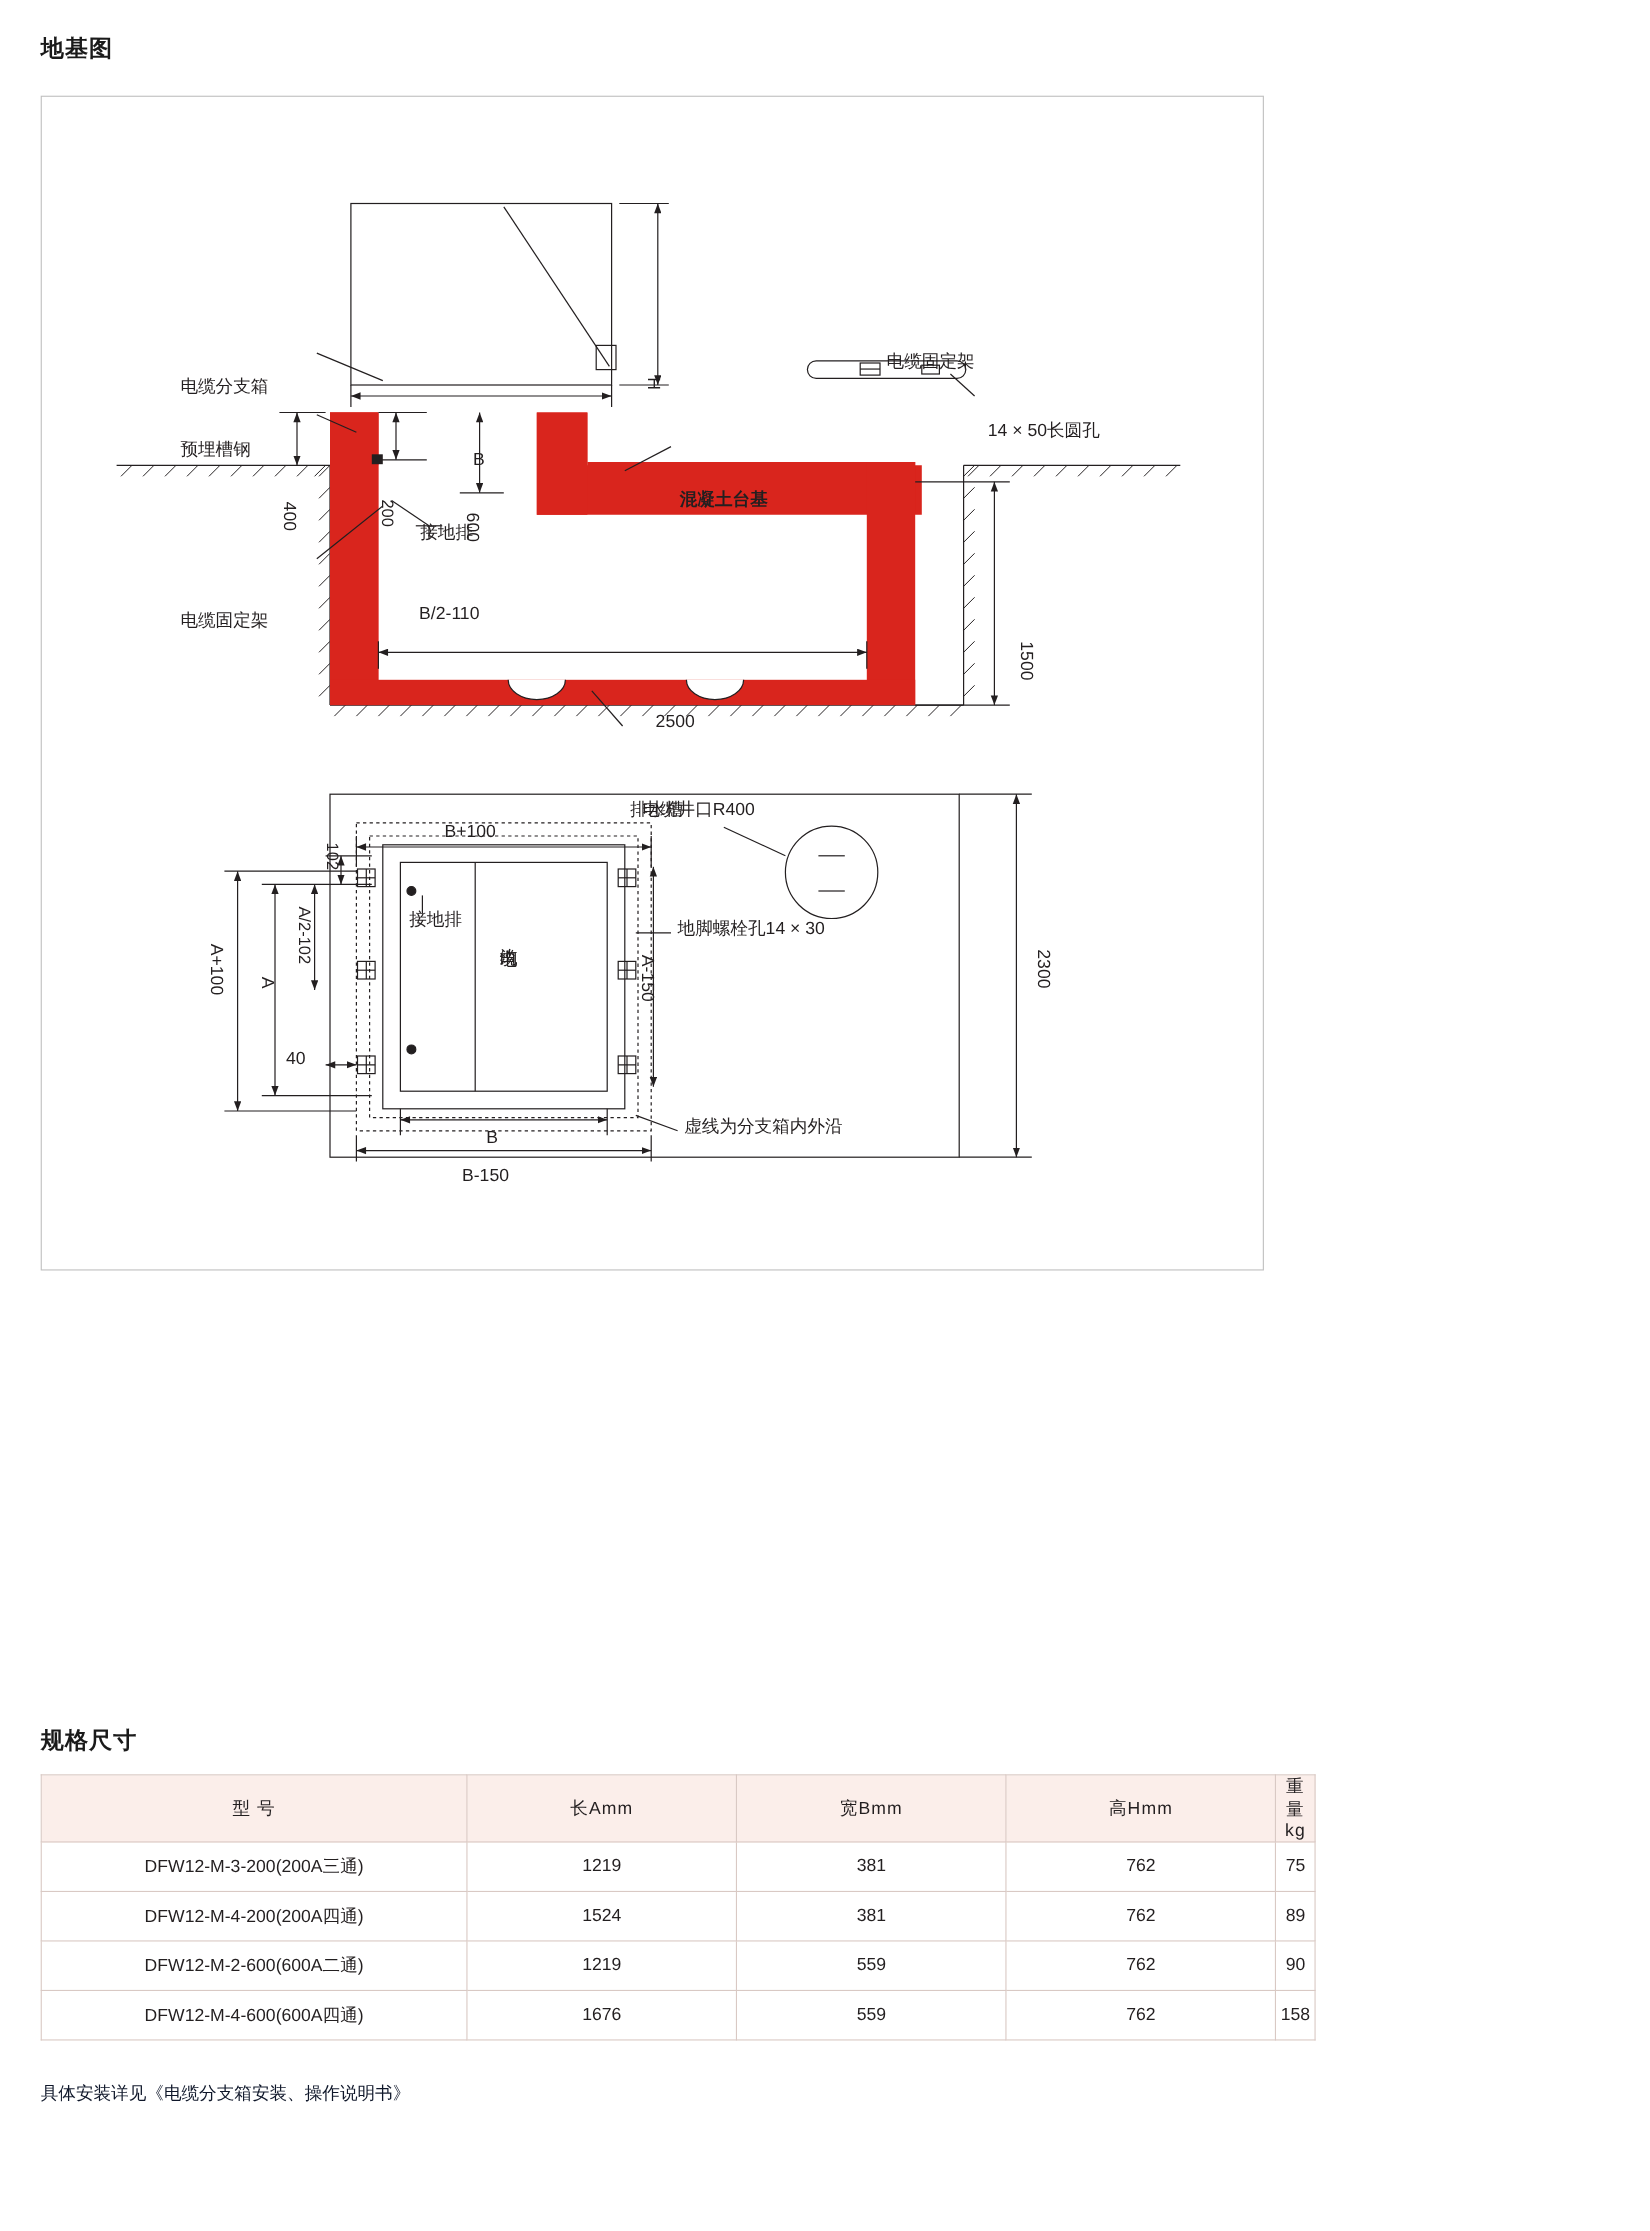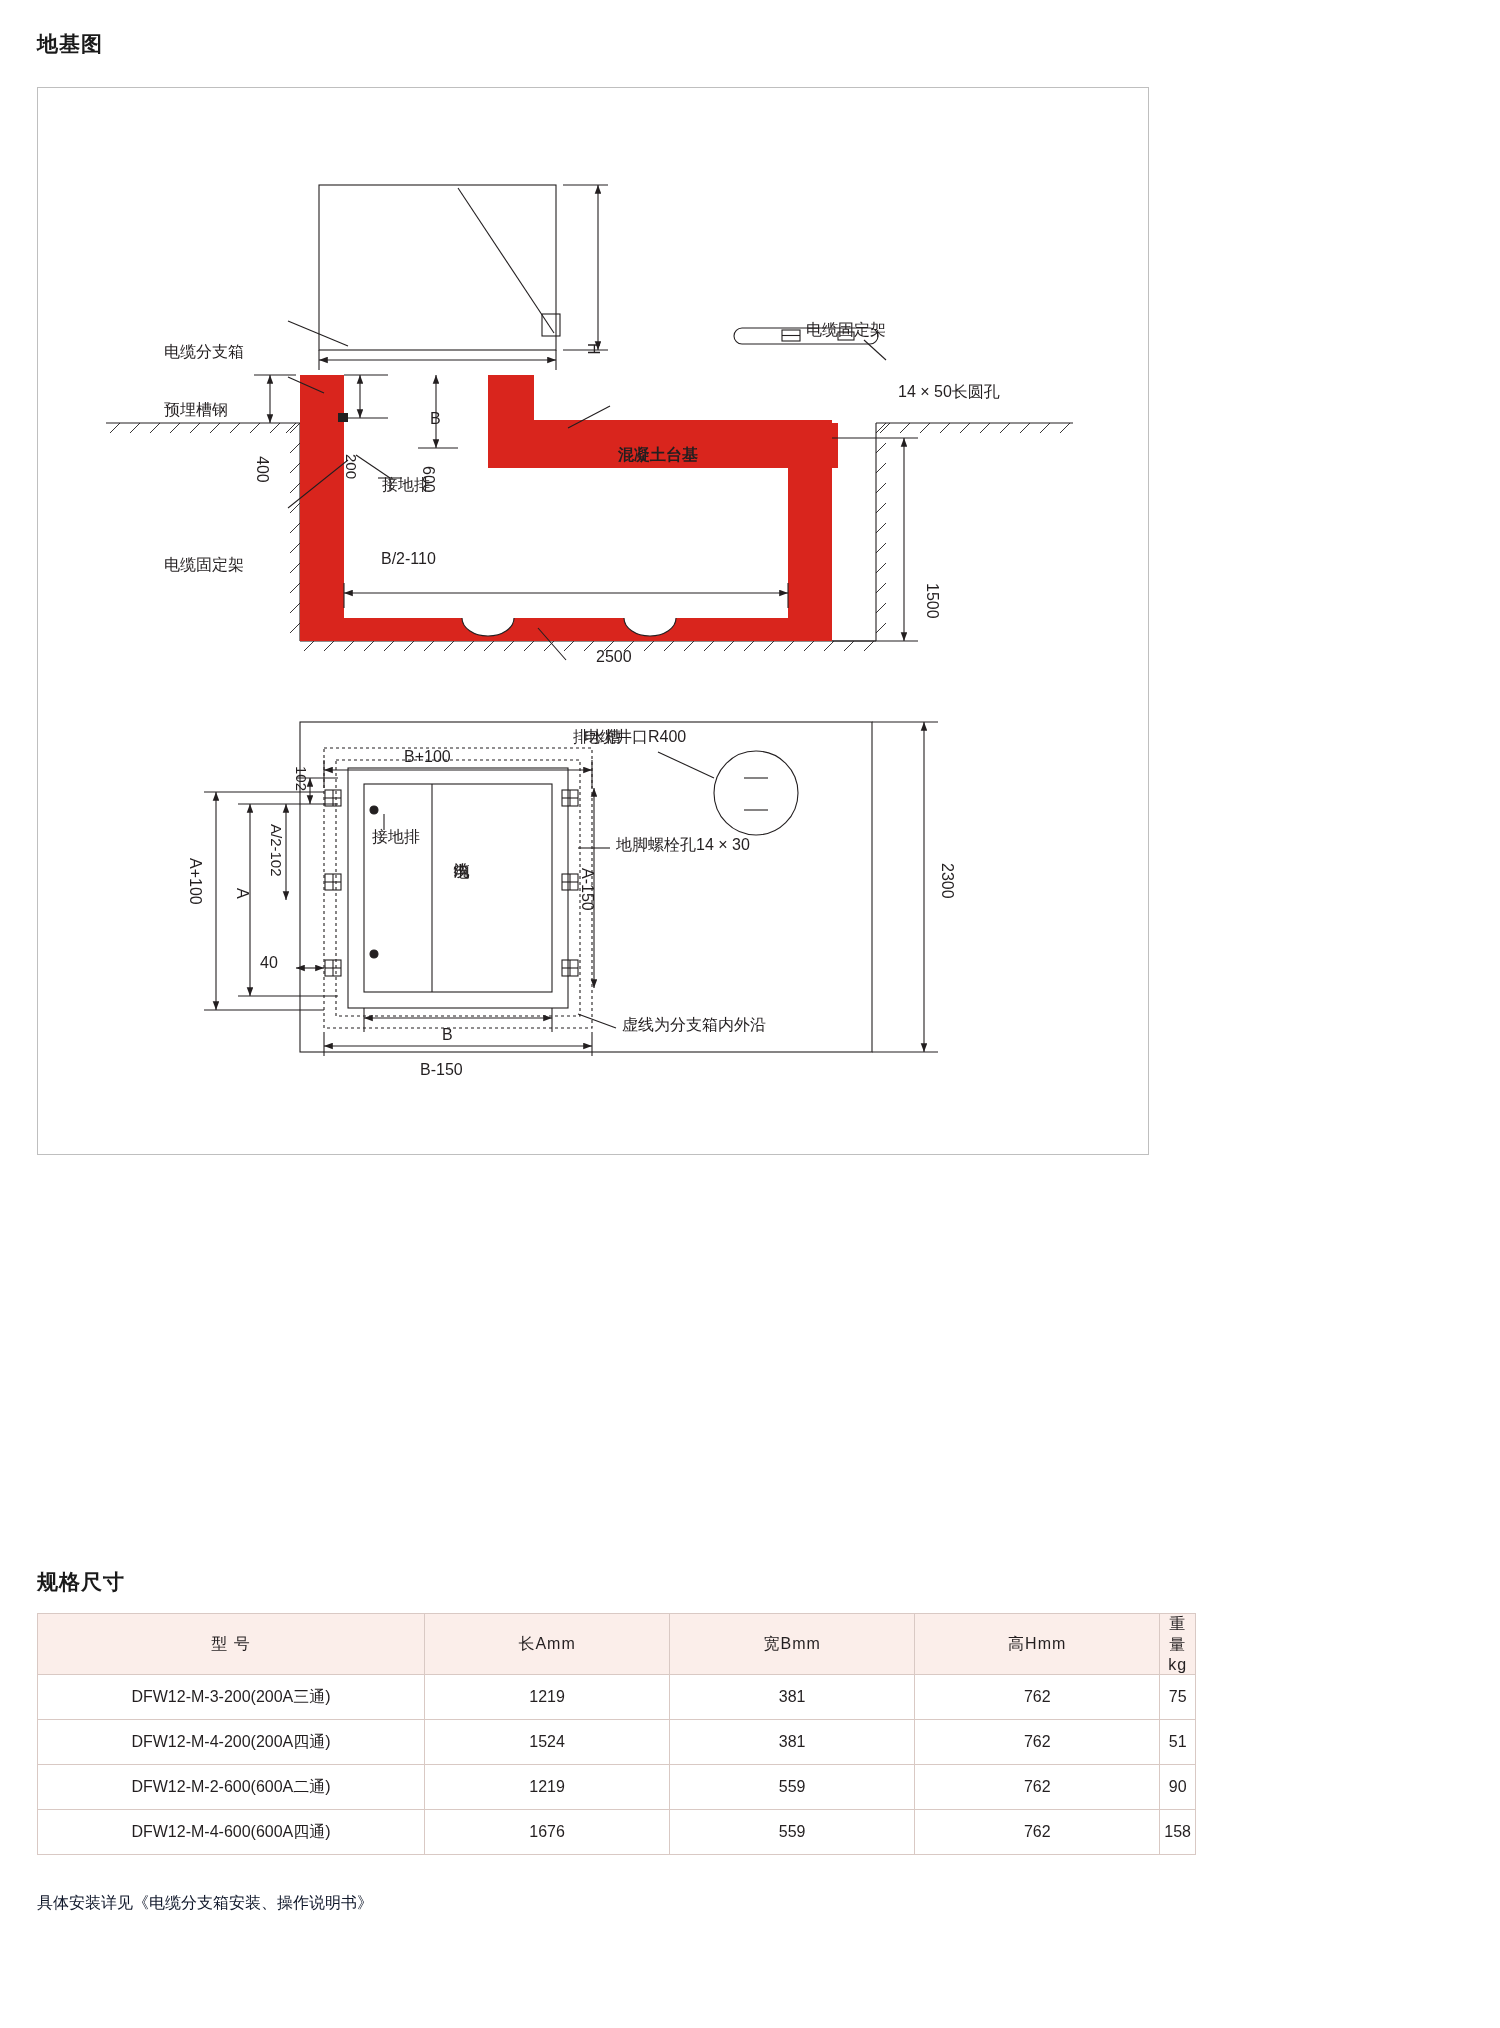--- a/index.html
+++ b/index.html
@@ -406,21 +406,21 @@
         <td>1219</td>
         <td>381</td>
         <td>762</td>
         <td>75</td>
       </tr>
       <tr>
         <td>DFW12-M-4-200(200A四通)</td>
         <td>1524</td>
         <td>381</td>
         <td>762</td>
-        <td>51</td>
+        <td>89</td>
       </tr>
       <tr>
         <td>DFW12-M-2-600(600A二通)</td>
         <td>1219</td>
         <td>559</td>
         <td>762</td>
         <td>90</td>
       </tr>
       <tr>
         <td>DFW12-M-4-600(600A四通)</td>

